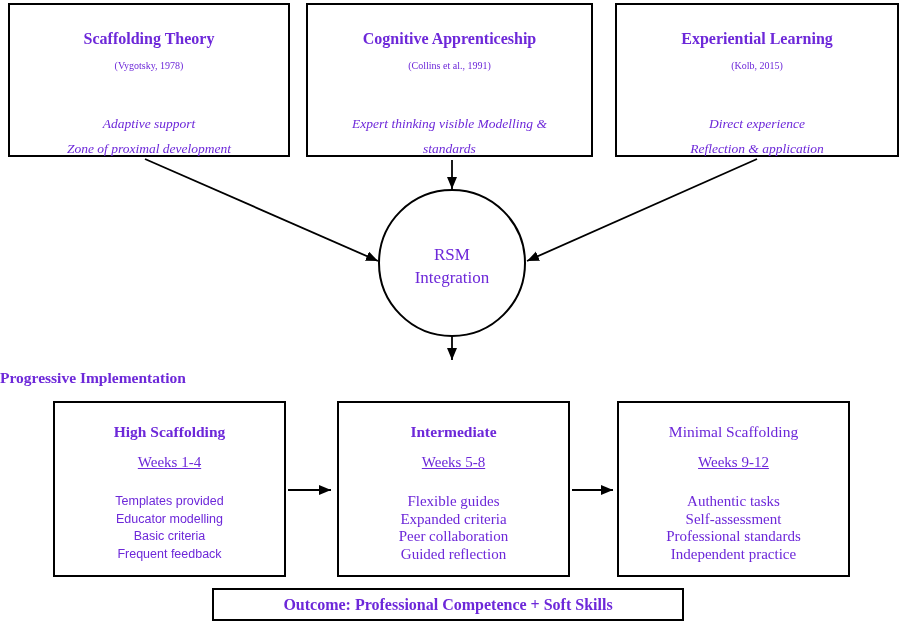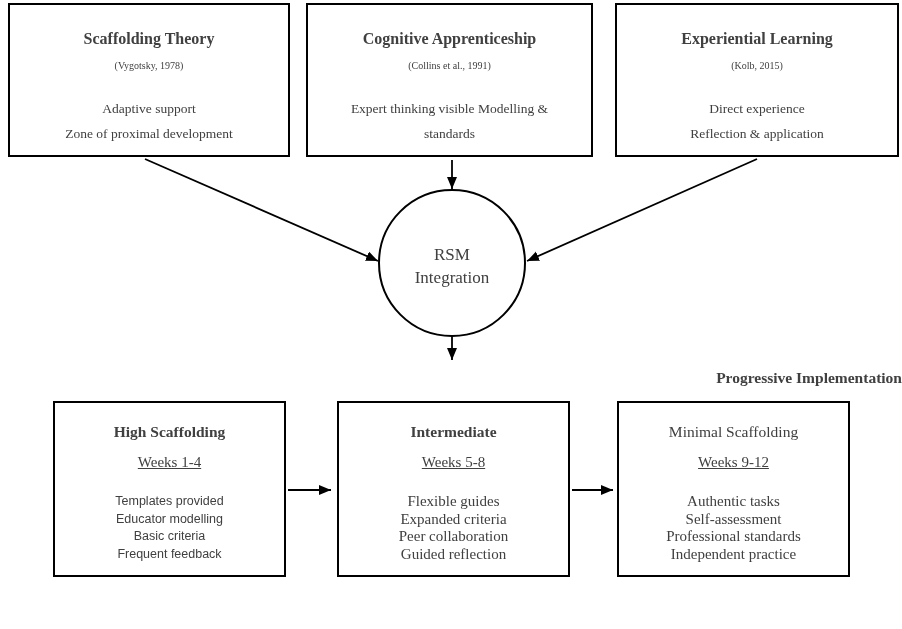--- a/index.html
+++ b/index.html
@@ -2,21 +2,21 @@
 <html><head>
 <meta charset="utf-8">
 <style>
   html, body { margin: 0; padding: 0; background: #ffffff; }
   .canvas {
     position: relative;
     width: 902px;
     height: 629px;
     background: #ffffff;
     font-family: "Liberation Serif", "DejaVu Serif", serif;
-    color: #404040;
+    color: #6d28d9;
     overflow: hidden;
   }
   .layer {
     position: absolute;
     left: 0; top: 0;
     width: 902px; height: 629px;
   }
   .box {
     position: absolute;
     box-sizing: border-box;
@@ -24,33 +24,33 @@
     background: #ffffff;
     text-align: center;
   }
   
   .tbox { top: 3px; height: 154px; }
   #tbox-0 { left: 8px;   width: 282px; }
   #tbox-1 { left: 306px; width: 287px; }
   #tbox-2 { left: 615px; width: 284px; }
   .t-title { margin-top: 24px; font-size: 16px; font-weight: bold; line-height: 20px; }
   .t-cite  { margin-top: 8px;  font-size: 10px; line-height: 18px; }
-  .t-points{ margin-top: 21px; font-size: 13.5px; line-height: 25px; }
+  .t-points{ margin-top: 36px; font-size: 13.5px; line-height: 25px; font-style: italic; }
   
   .hub-label {
     position: absolute;
     left: 382px; top: 243px; width: 140px;
     text-align: center;
     font-size: 17px; line-height: 23px;
   }
   
   .stage-label {
     position: absolute;
     left: 0; top: 368px; width: 902px;
-    text-align: right;
+    text-align: left;
     font-size: 15.5px; font-weight: bold; line-height: 20px;
   }
   
   .pbox { top: 401px; height: 176px; }
   #pbox-0 { left: 53px;  width: 233px; }
   #pbox-1 { left: 337px; width: 233px; }
   #pbox-2 { left: 617px; width: 233px; }
   .p-title { margin-top: 19px; font-size: 15.5px; font-weight: bold; line-height: 20px; }
   .p-title.regular { font-weight: normal; }
   .p-weeks { margin-top: 10px; font-size: 15px; line-height: 20px; text-decoration: underline; }
@@ -147,14 +147,17 @@
     <div class="p-title regular">Minimal Scaffolding</div>
     <div class="p-weeks">Weeks 9-12</div>
     <div class="p-points">
       <div>Authentic tasks</div>
       <div>Self-assessment</div>
       <div>Professional standards</div>
       <div>Independent practice</div>
     </div>
   </div>
 
+  <div class="outcome-box">
+    <span>Outcome: Professional Competence + Soft Skills</span>
+  </div>
 
 </div>
 
 </body></html>

